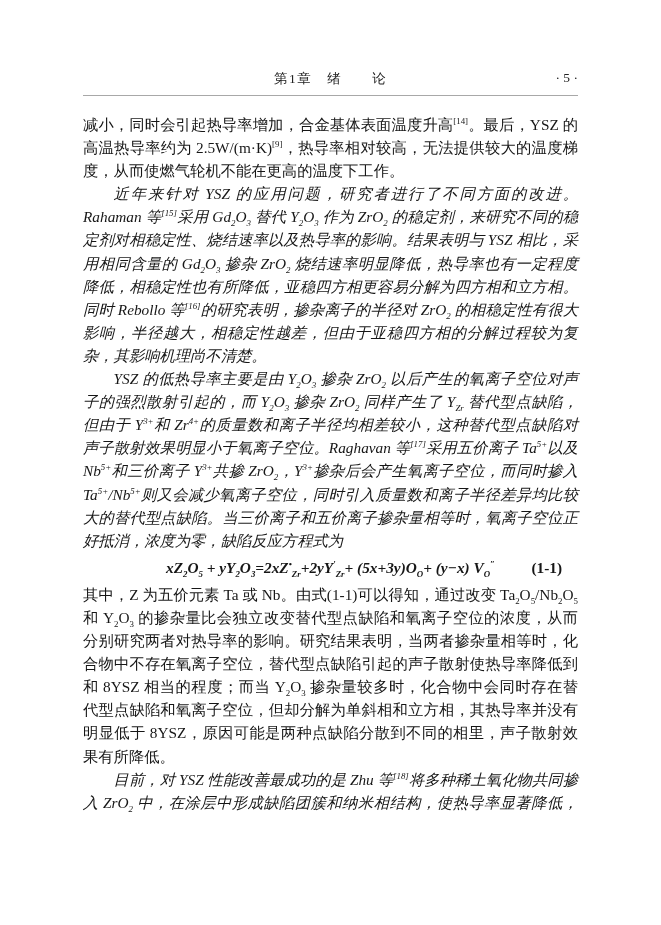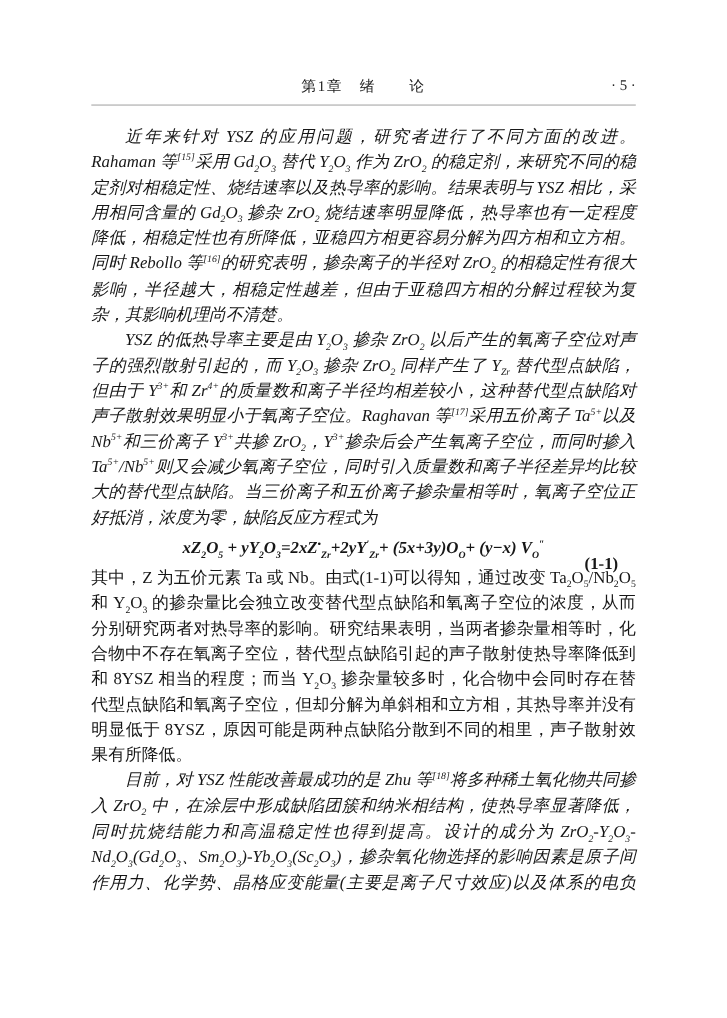--- a/index.html
+++ b/index.html
@@ -20,32 +20,33 @@
   .body-text {
     margin-top: 17px; font-size: 15.3px; line-height: 23.1px;
     text-align: justify; color: #161616;
   }
   .body-text p { margin: 0; padding: 0; }
   .body-text p.indent { text-indent: 2em; font-style: italic; }
   sup { font-size: 0.58em; vertical-align: super; line-height: 0; }
   sub { font-size: 0.58em; vertical-align: sub; line-height: 0; }
   .equation { position: relative; text-align: center; margin: 4px 16px; text-indent: 0; font-weight: bold; }
   .eq-body { font-style: italic; }
-  .eq-number { position: absolute; right: 0; top: 14px; font-style: normal; }
+  .eq-number { position: absolute; right: 0; top: 0; font-style: normal; }
 </style>
 </head>
 <body>
 
 <div class="page">
   <div class="inner">
     <div class="page-header">
       <span>第1章　绪　　论</span>
       <span class="page-number">· 5 ·</span>
     </div>
     <div class="body-text">
+        <p>减小，同时会引起热导率增加，合金基体表面温度升高<sup>[14]</sup>。最后，YSZ 的高温热导率约为 2.5W/(m·K)<sup>[9]</sup>，热导率相对较高，无法提供较大的温度梯度，从而使燃气轮机不能在更高的温度下工作。</p>
         <p class="indent">近年来针对 YSZ 的应用问题，研究者进行了不同方面的改进。Rahaman 等<sup>[15]</sup>采用 Gd<sub>2</sub>O<sub>3</sub> 替代 Y<sub>2</sub>O<sub>3</sub> 作为 ZrO<sub>2</sub> 的稳定剂，来研究不同的稳定剂对相稳定性、烧结速率以及热导率的影响。结果表明与 YSZ 相比，采用相同含量的 Gd<sub>2</sub>O<sub>3</sub> 掺杂 ZrO<sub>2</sub> 烧结速率明显降低，热导率也有一定程度降低，相稳定性也有所降低，亚稳四方相更容易分解为四方相和立方相。同时 Rebollo 等<sup>[16]</sup>的研究表明，掺杂离子的半径对 ZrO<sub>2</sub> 的相稳定性有很大影响，半径越大，相稳定性越差，但由于亚稳四方相的分解过程较为复杂，其影响机理尚不清楚。</p>
         <p class="indent">YSZ 的低热导率主要是由 Y<sub>2</sub>O<sub>3</sub> 掺杂 ZrO<sub>2</sub> 以后产生的氧离子空位对声子的强烈散射引起的，而 Y<sub>2</sub>O<sub>3</sub> 掺杂 ZrO<sub>2</sub> 同样产生了 Y<sub>Zr</sub> 替代型点缺陷，但由于 Y<sup>3+</sup>和 Zr<sup>4+</sup>的质量数和离子半径均相差较小，这种替代型点缺陷对声子散射效果明显小于氧离子空位。Raghavan 等<sup>[17]</sup>采用五价离子 Ta<sup>5+</sup>以及 Nb<sup>5+</sup>和三价离子 Y<sup>3+</sup>共掺 ZrO<sub>2</sub>，Y<sup>3+</sup>掺杂后会产生氧离子空位，而同时掺入 Ta<sup>5+</sup>/Nb<sup>5+</sup>则又会减少氧离子空位，同时引入质量数和离子半径差异均比较大的替代型点缺陷。当三价离子和五价离子掺杂量相等时，氧离子空位正好抵消，浓度为零，缺陷反应方程式为</p>
         <div class="equation"><span class="eq-body">xZ<sub>2</sub>O<sub>5</sub> + yY<sub>2</sub>O<sub>3</sub>=2xZ<sup>•</sup><sub>Zr</sub>+2yY<sup>′</sup><sub>Zr</sub>+ (5x+3y)O<sub>O</sub>+ (y−x) V<sub>O</sub><sup>″</sup></span><span class="eq-number">(1-1)</span></div>
         <p>其中，Z 为五价元素 Ta 或 Nb。由式(1-1)可以得知，通过改变 Ta<sub>2</sub>O<sub>5</sub>/Nb<sub>2</sub>O<sub>5</sub> 和 Y<sub>2</sub>O<sub>3</sub> 的掺杂量比会独立改变替代型点缺陷和氧离子空位的浓度，从而分别研究两者对热导率的影响。研究结果表明，当两者掺杂量相等时，化合物中不存在氧离子空位，替代型点缺陷引起的声子散射使热导率降低到和 8YSZ 相当的程度；而当 Y<sub>2</sub>O<sub>3</sub> 掺杂量较多时，化合物中会同时存在替代型点缺陷和氧离子空位，但却分解为单斜相和立方相，其热导率并没有明显低于 8YSZ，原因可能是两种点缺陷分散到不同的相里，声子散射效果有所降低。</p>
         <p class="indent">目前，对 YSZ 性能改善最成功的是 Zhu 等<sup>[18]</sup>将多种稀土氧化物共同掺入 ZrO<sub>2</sub> 中，在涂层中形成缺陷团簇和纳米相结构，使热导率显著降低，同时抗烧结能力和高温稳定性也得到提高。设计的成分为 ZrO<sub>2</sub>-Y<sub>2</sub>O<sub>3</sub>-Nd<sub>2</sub>O<sub>3</sub>(Gd<sub>2</sub>O<sub>3</sub>、Sm<sub>2</sub>O<sub>3</sub>)-Yb<sub>2</sub>O<sub>3</sub>(Sc<sub>2</sub>O<sub>3</sub>)，掺杂氧化物选择的影响因素是原子间作用力、化学势、晶格应变能量(主要是离子尺寸效应)以及体系的电负性，从而有助于形成热力学稳定的、移动性差的缺陷团簇和纳米级晶格应变区。高分辨电子显微照片显示在这些涂层中，掺杂的稀土元素通过偏聚形成 5～100nm 的缺陷团簇区，这些缺陷团簇产生了极大的晶格应变，据估计某些团簇区的晶体学参数相对于基体的变化超过了 5%。强烈的晶格应变增强了声子散射，使热导率明显降低。同时这些移动性</p>
       </div>
   </div>
 </div>
 
 </body></html>

